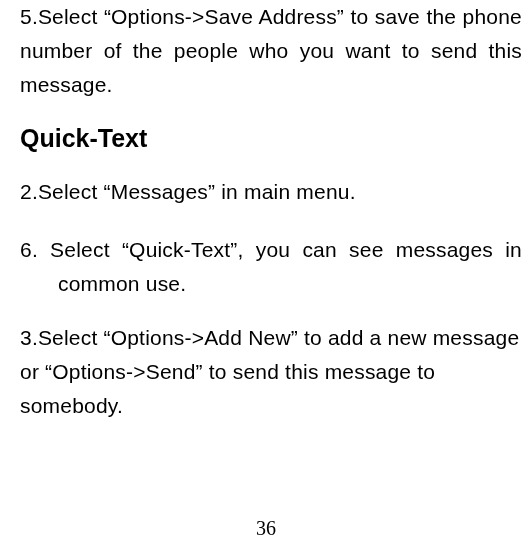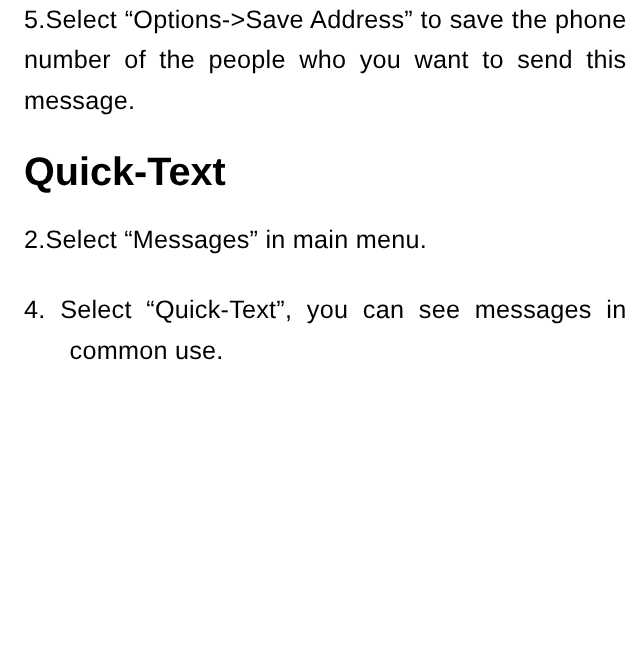--- a/index.html
+++ b/index.html
@@ -22,21 +22,21 @@
     font-size: 21px;
     line-height: 1.62;
     margin: 0 0 10px 0;
     letter-spacing: 0.2px;
   }
   .justify {
     text-align: justify;
     text-justify: inter-word;
   }
   .heading {
-    font-size: 33px;
+    font-size: 25px;
     font-weight: bold;
     margin: 22px 0 22px 0;
   }
   .indent-block {
     padding-left: 38px;
     text-indent: -38px;
   }
   .page-number {
     position: absolute;
     bottom: 8px;
@@ -55,16 +55,18 @@
 
 <div class="page">
 
   <p class="para justify sp-gap-a">5.Select “Options-&gt;Save Address” to save the phone number of the people who you want to send this message.</p>
 
 
   <p class="heading">Quick-Text</p>
 
   <p class="para sp-gap-b">2.Select “Messages” in main menu.</p>
 
-  <p class="para justify indent-block sp-gap-c">4. Select “Quick-Text”, you can see messages in common use.</p>
+  <p class="para justify indent-block sp-gap-c">6. Select “Quick-Text”, you can see messages in common use.</p>
 
+  <p class="para">3.Select “Options-&gt;Add New” to add a new message or “Options-&gt;Send” to send this message to somebody.</p>
 
+  <div class="page-number">36</div>
 </div>
 
 </body></html>

